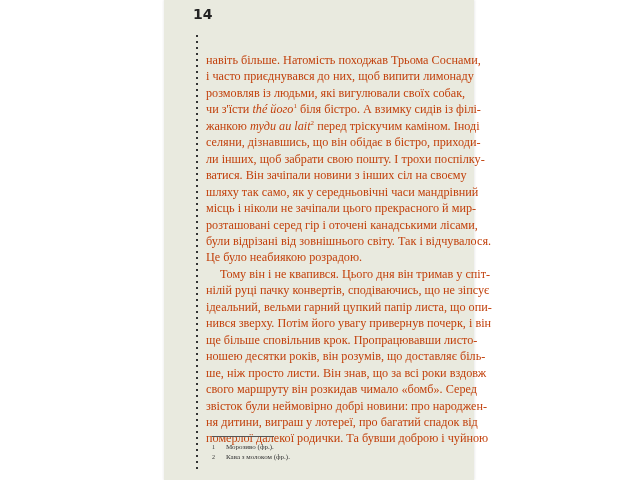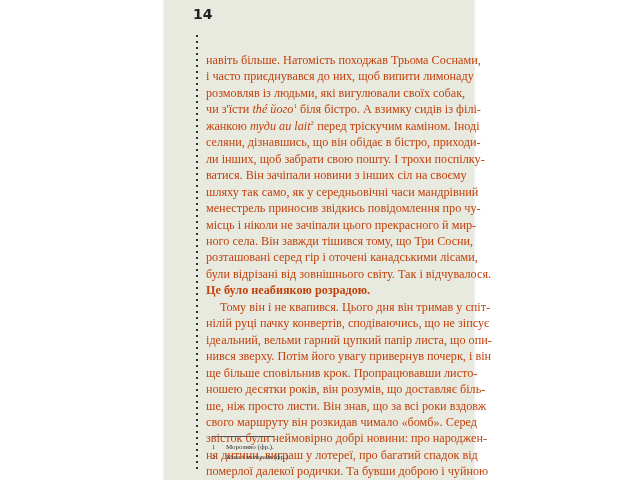--- a/index.html
+++ b/index.html
@@ -17,21 +17,21 @@
     position:absolute; left:196px; top:33px; width:2px; height:438px;
     background-image: radial-gradient(circle, #333 0.9px, transparent 1.1px);
     background-size: 2px 6px;
     background-repeat: repeat-y;
   }
   .body-text {
     position:absolute; left:206px; top:37px; width:242px;
     font-family:"Liberation Serif", serif; font-size:12.2px; line-height:16.45px; color:#c2410c;margin-top:15px;
   }
   .line { white-space:nowrap; display:block; text-align:justify; text-align-last:justify; }
-  .line.last { text-align-last:left;font-weight:bold; }
+  .line.last { text-align-last:left; }
   .line.indent { padding-left:14px; }
   .footnote-rule {
     position:absolute; left:212px; top:436px; width:62px; height:1px; background:#555;
   }
   .footnotes {
     position:absolute; left:212px; top:442px; width:200px;
     font-family:"Liberation Serif", serif; font-size:7px; line-height:10px; color:#333;
   }
   .fn { display:block; white-space:nowrap; }
   .fn-mark { display:inline-block; width:14px; font-size:6px; }
@@ -48,23 +48,21 @@
 <div class="body-text">
   <span class="line">навіть більше. Натомість походжав Трьома Соснами,</span>
   <span class="line">і часто приєднувався до них, щоб випити лимонаду</span>
   <span class="line">розмовляв із людьми, які вигулювали своїх собак,</span>
   <span class="line"><span>чи з'їсти </span><i>thé його</i><sup>1</sup><span> біля бістро. А взимку сидів із філі-</span></span>
   <span class="line"><span>жанкою </span><i>туди au lait</i><sup>2</sup><span> перед тріскучим каміном. Іноді</span></span>
   <span class="line">селяни, дізнавшись, що він обідає в бістро, приходи-</span>
   <span class="line">ли інших, щоб забрати свою пошту. І трохи поспілку-</span>
   <span class="line">ватися. Він зачіпали новини з інших сіл на своєму</span>
   <span class="line">шляху так само, як у середньовічні часи мандрівний</span>
-  <span class="line">менестрель приносив звідкись повідомлення про чу-</span>
   <span class="line">місць і ніколи не зачіпали цього прекрасного й мир-</span>
-  <span class="line">ного села. Він завжди тішився тому, що Три Сосни,</span>
   <span class="line">розташовані серед гір і оточені канадськими лісами,</span>
   <span class="line">були відрізані від зовнішнього світу. Так і відчувалося.</span>
   <span class="line last">Це було неабиякою розрадою.</span>
 
   <span class="line indent">Тому він і не квапився. Цього дня він тримав у спіт-</span>
   <span class="line">нілій руці пачку конвертів, сподіваючись, що не зіпсує</span>
   <span class="line">ідеальний, вельми гарний цупкий папір листа, що опи-</span>
   <span class="line">нився зверху. Потім його увагу привернув почерк, і він</span>
   <span class="line">ще більше сповільнив крок. Пропрацювавши листо-</span>
   <span class="line">ношею десятки років, він розумів, що доставляє біль-</span>

